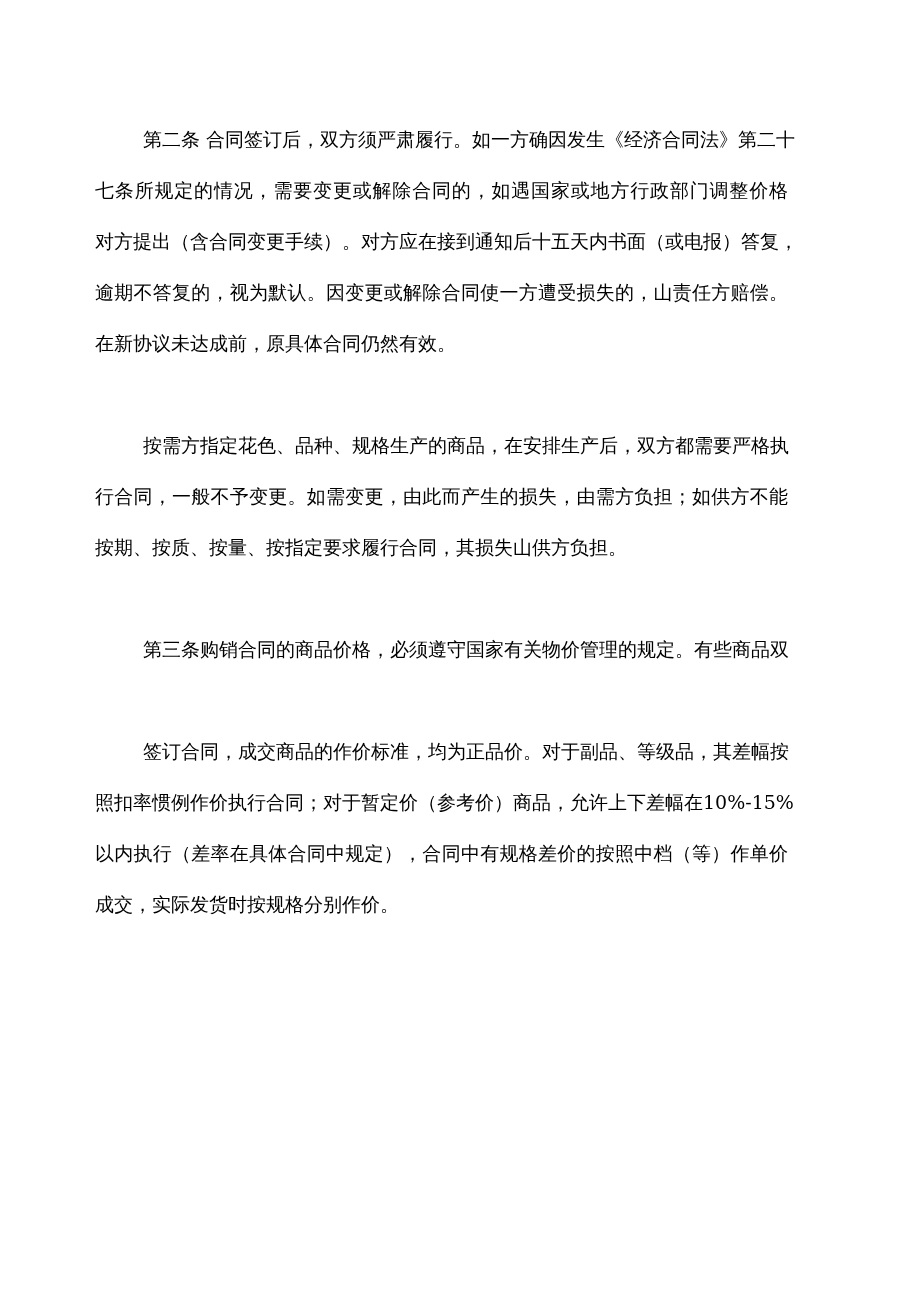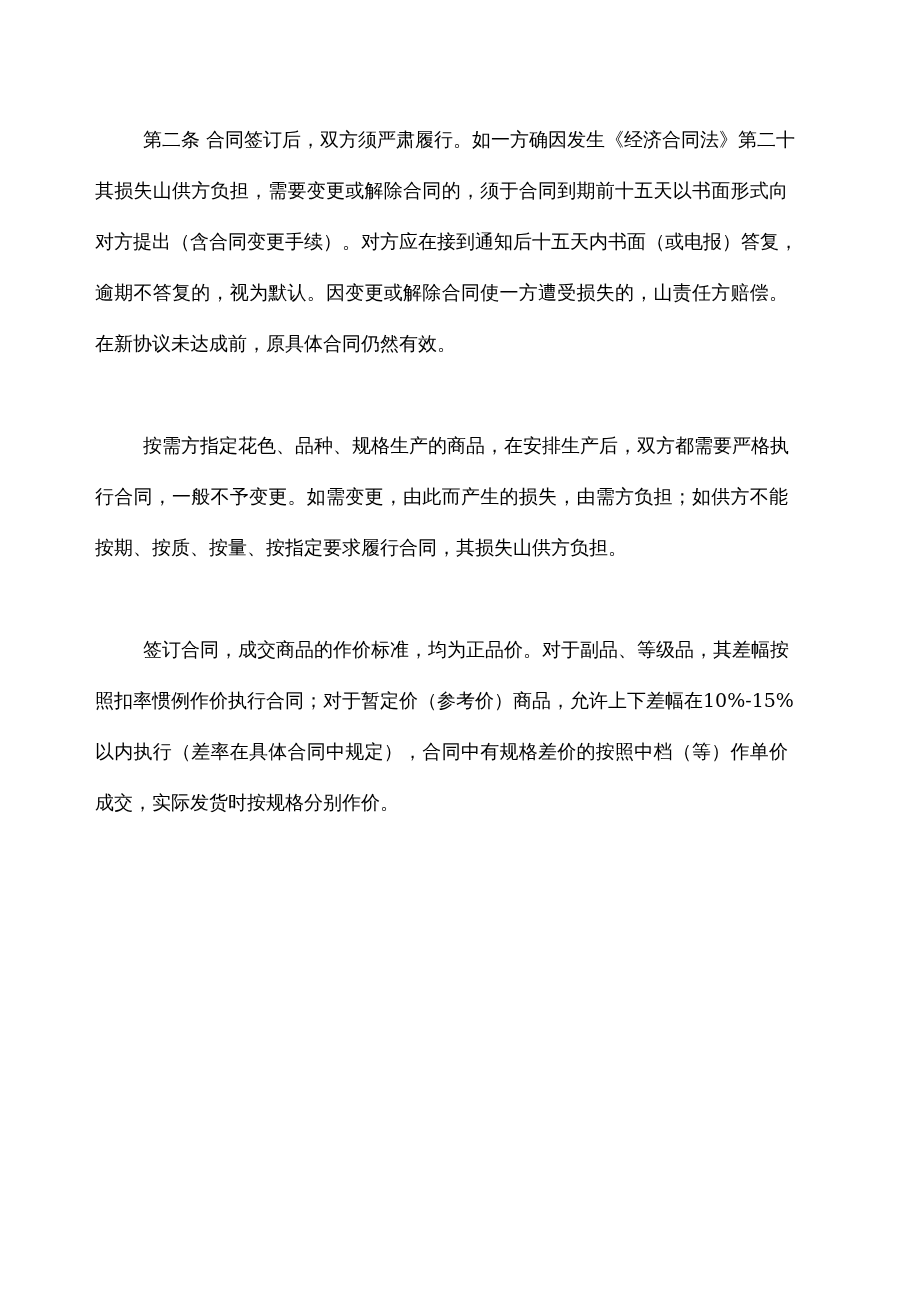--- a/index.html
+++ b/index.html
@@ -43,33 +43,34 @@
   }
 </style>
 </head>
 <body>
 
 <div class="page">
   <div class="textblock">
 
     <div class="para">
       <div class="line first">第二条 合同签订后，双方须严肃履行。如一方确因发生《经济合同法》第二十</div>
-      <div class="line">其损失山供方负担，需要变更或解除合同的，须于合同到期前十五天以书面形式向</div>
+      <div class="line">七条所规定的情况，需要变更或解除合同的，如遇国家或地方行政部门调整价格</div>
       <div class="line">对方提出（含合同变更手续）。对方应在接到通知后十五天内书面（或电报）答复，</div>
       <div class="line">逾期不答复的，视为默认。因变更或解除合同使一方遭受损失的，山责任方赔偿。</div>
       <div class="line last">在新协议未达成前，原具体合同仍然有效。</div>
     </div>
 
     <div class="para">
       <div class="line first">按需方指定花色、品种、规格生产的商品，在安排生产后，双方都需要严格执</div>
       <div class="line">行合同，一般不予变更。如需变更，由此而产生的损失，由需方负担；如供方不能</div>
       <div class="line last">按期、按质、按量、按指定要求履行合同，其损失山供方负担。</div>
     </div>
 
     <div class="para">
+      <div class="line first">第三条购销合同的商品价格，必须遵守国家有关物价管理的规定。有些商品双</div>
     </div>
 
     <div class="para">
       <div class="line first">签订合同，成交商品的作价标准，均为正品价。对于副品、等级品，其差幅按</div>
       <div class="line">照扣率惯例作价执行合同；对于暂定价（参考价）商品，允许上下差幅在10%-15%</div>
       <div class="line">以内执行（差率在具体合同中规定），合同中有规格差价的按照中档（等）作单价</div>
       <div class="line last">成交，实际发货时按规格分别作价。</div>
     </div>
 
 

